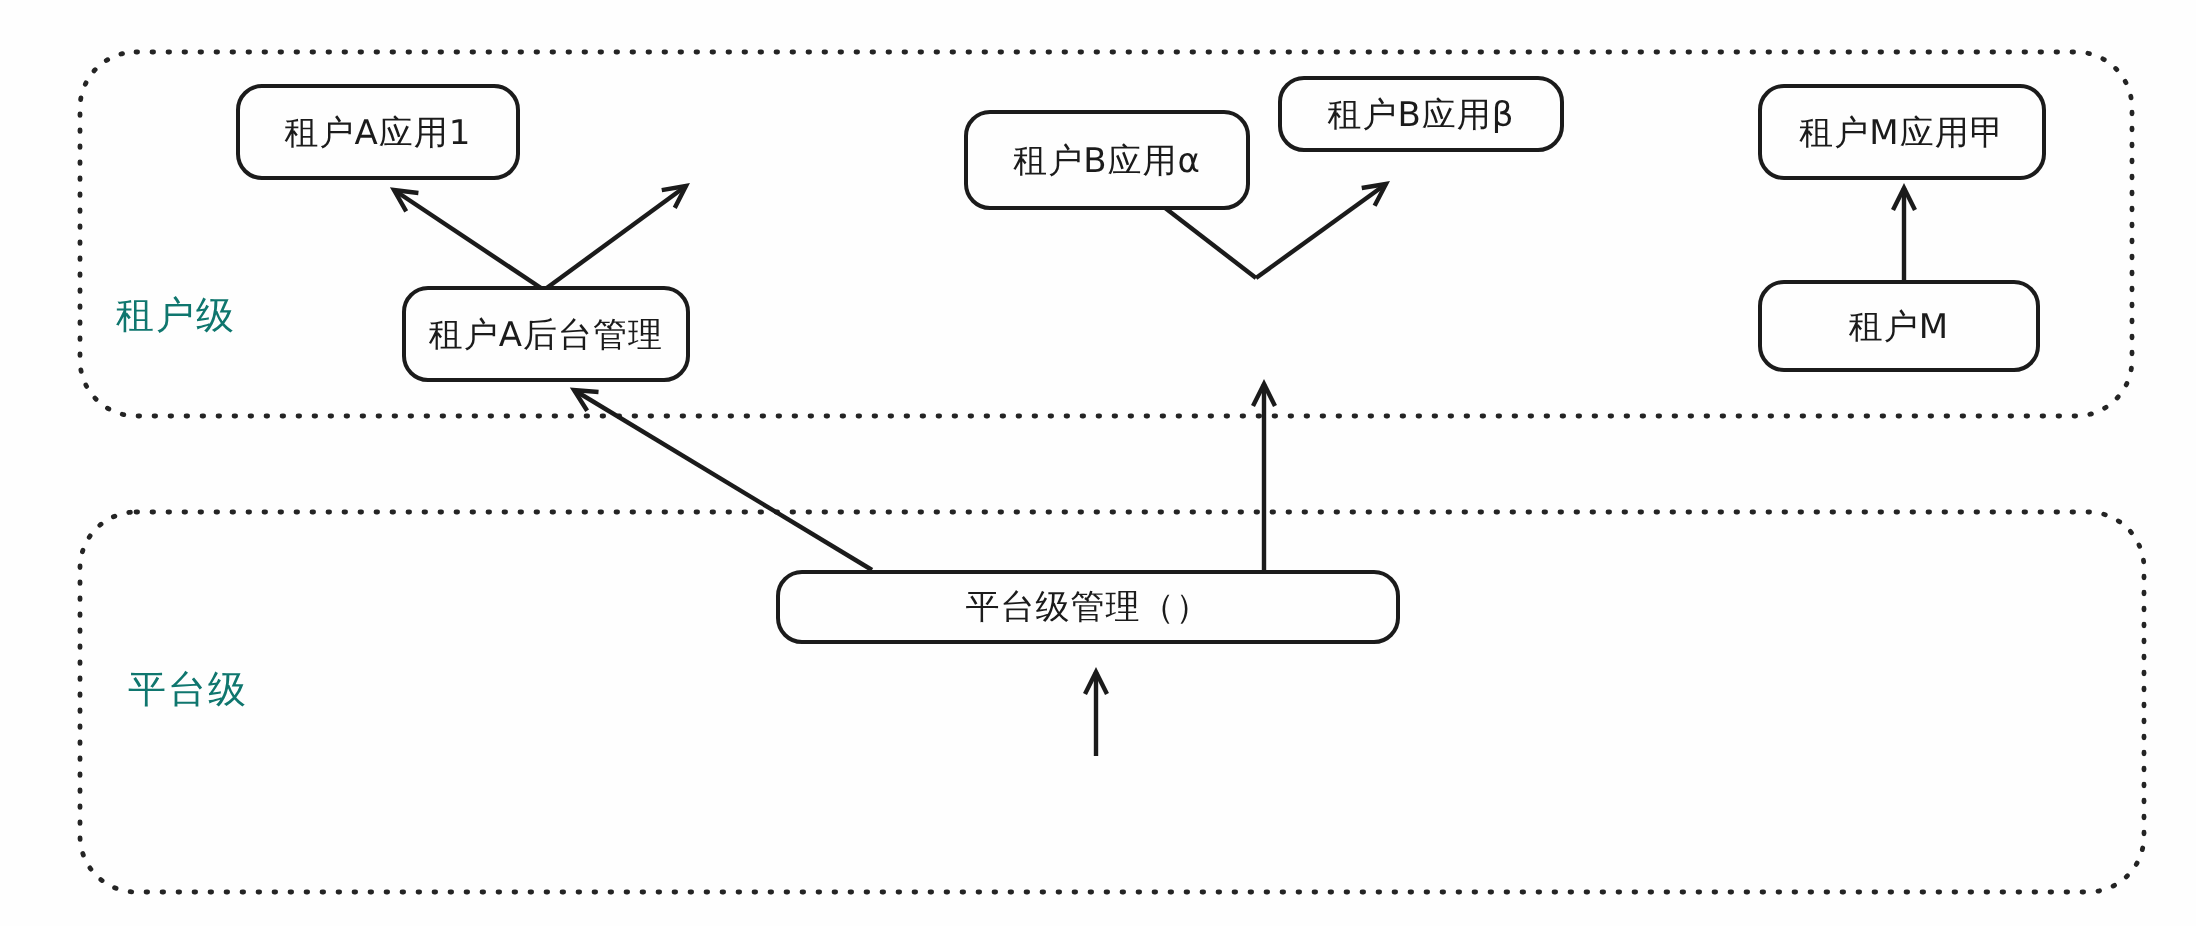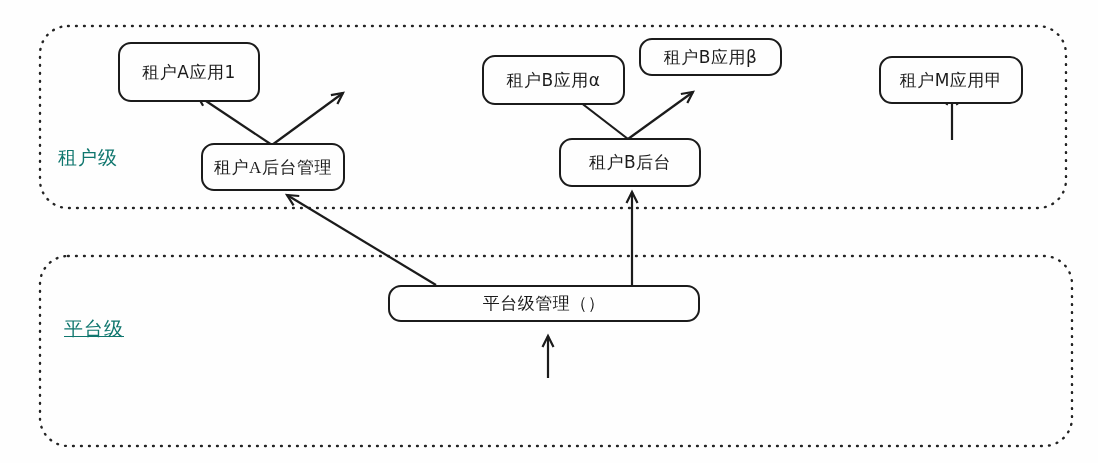--- a/index.html
+++ b/index.html
@@ -60,26 +60,26 @@
       <line x1="628" y1="139" x2="567" y2="92" marker-end="url(#arrow)"></line>
       <line x1="628" y1="139" x2="693" y2="92" marker-end="url(#arrow)"></line>
       <line x1="952" y1="140" x2="952" y2="94" marker-end="url(#arrow)"></line>
       <line x1="548" y1="378" x2="548" y2="336" marker-end="url(#arrow)"></line>
       <line x1="436" y1="285" x2="287" y2="195" marker-end="url(#arrow)"></line>
       <line x1="632" y1="285" x2="632" y2="192" marker-end="url(#arrow)"></line>
     </g>
   </svg>
 
   <div class="group-label" style="left:58px; top:145px;">租户级</div>
-  <div class="group-label" style="left:64px; top:316px;text-decoration:underline;">平台级</div>
+  <div class="group-label" style="left:64px; top:332px;">平台级</div>
 
-  <div class="node" style="left:118px; top:42px; width:142px; height:60px;">租户A应用1</div>
-  <div class="node" style="left:201px; top:143px; width:144px; height:48px;font-family:Liberation Serif, serif;">租户A后台管理</div>
+  <div class="node" style="left:118px; top:42px; width:142px; height:48px;">租户A应用1</div>
+  <div class="node" style="left:201px; top:143px; width:144px; height:48px;">租户A后台管理</div>
 
   <div class="node" style="left:482px; top:38px; width:143px; height:50px;margin-top:17px;">租户B应用α</div>
   <div class="node" style="left:639px; top:38px; width:143px; height:38px;">租户B应用β</div>
-  <div class="node" style="left:559px; top:138px; width:142px; height:49px;">租户B后台</div>
 
-  <div class="node" style="left:879px; top:56px; width:144px; height:48px;">租户M应用甲</div>
+  <div class="node" style="left:879px; top:42px; width:144px; height:48px;">租户M应用甲</div>
+  <div class="node" style="left:879px; top:140px; width:141px; height:46px;">租户M</div>
 
   <div class="node" style="left:388px; top:285px; width:312px; height:37px;">平台级管理（）</div>
 
 </div>
 
 </body></html>

